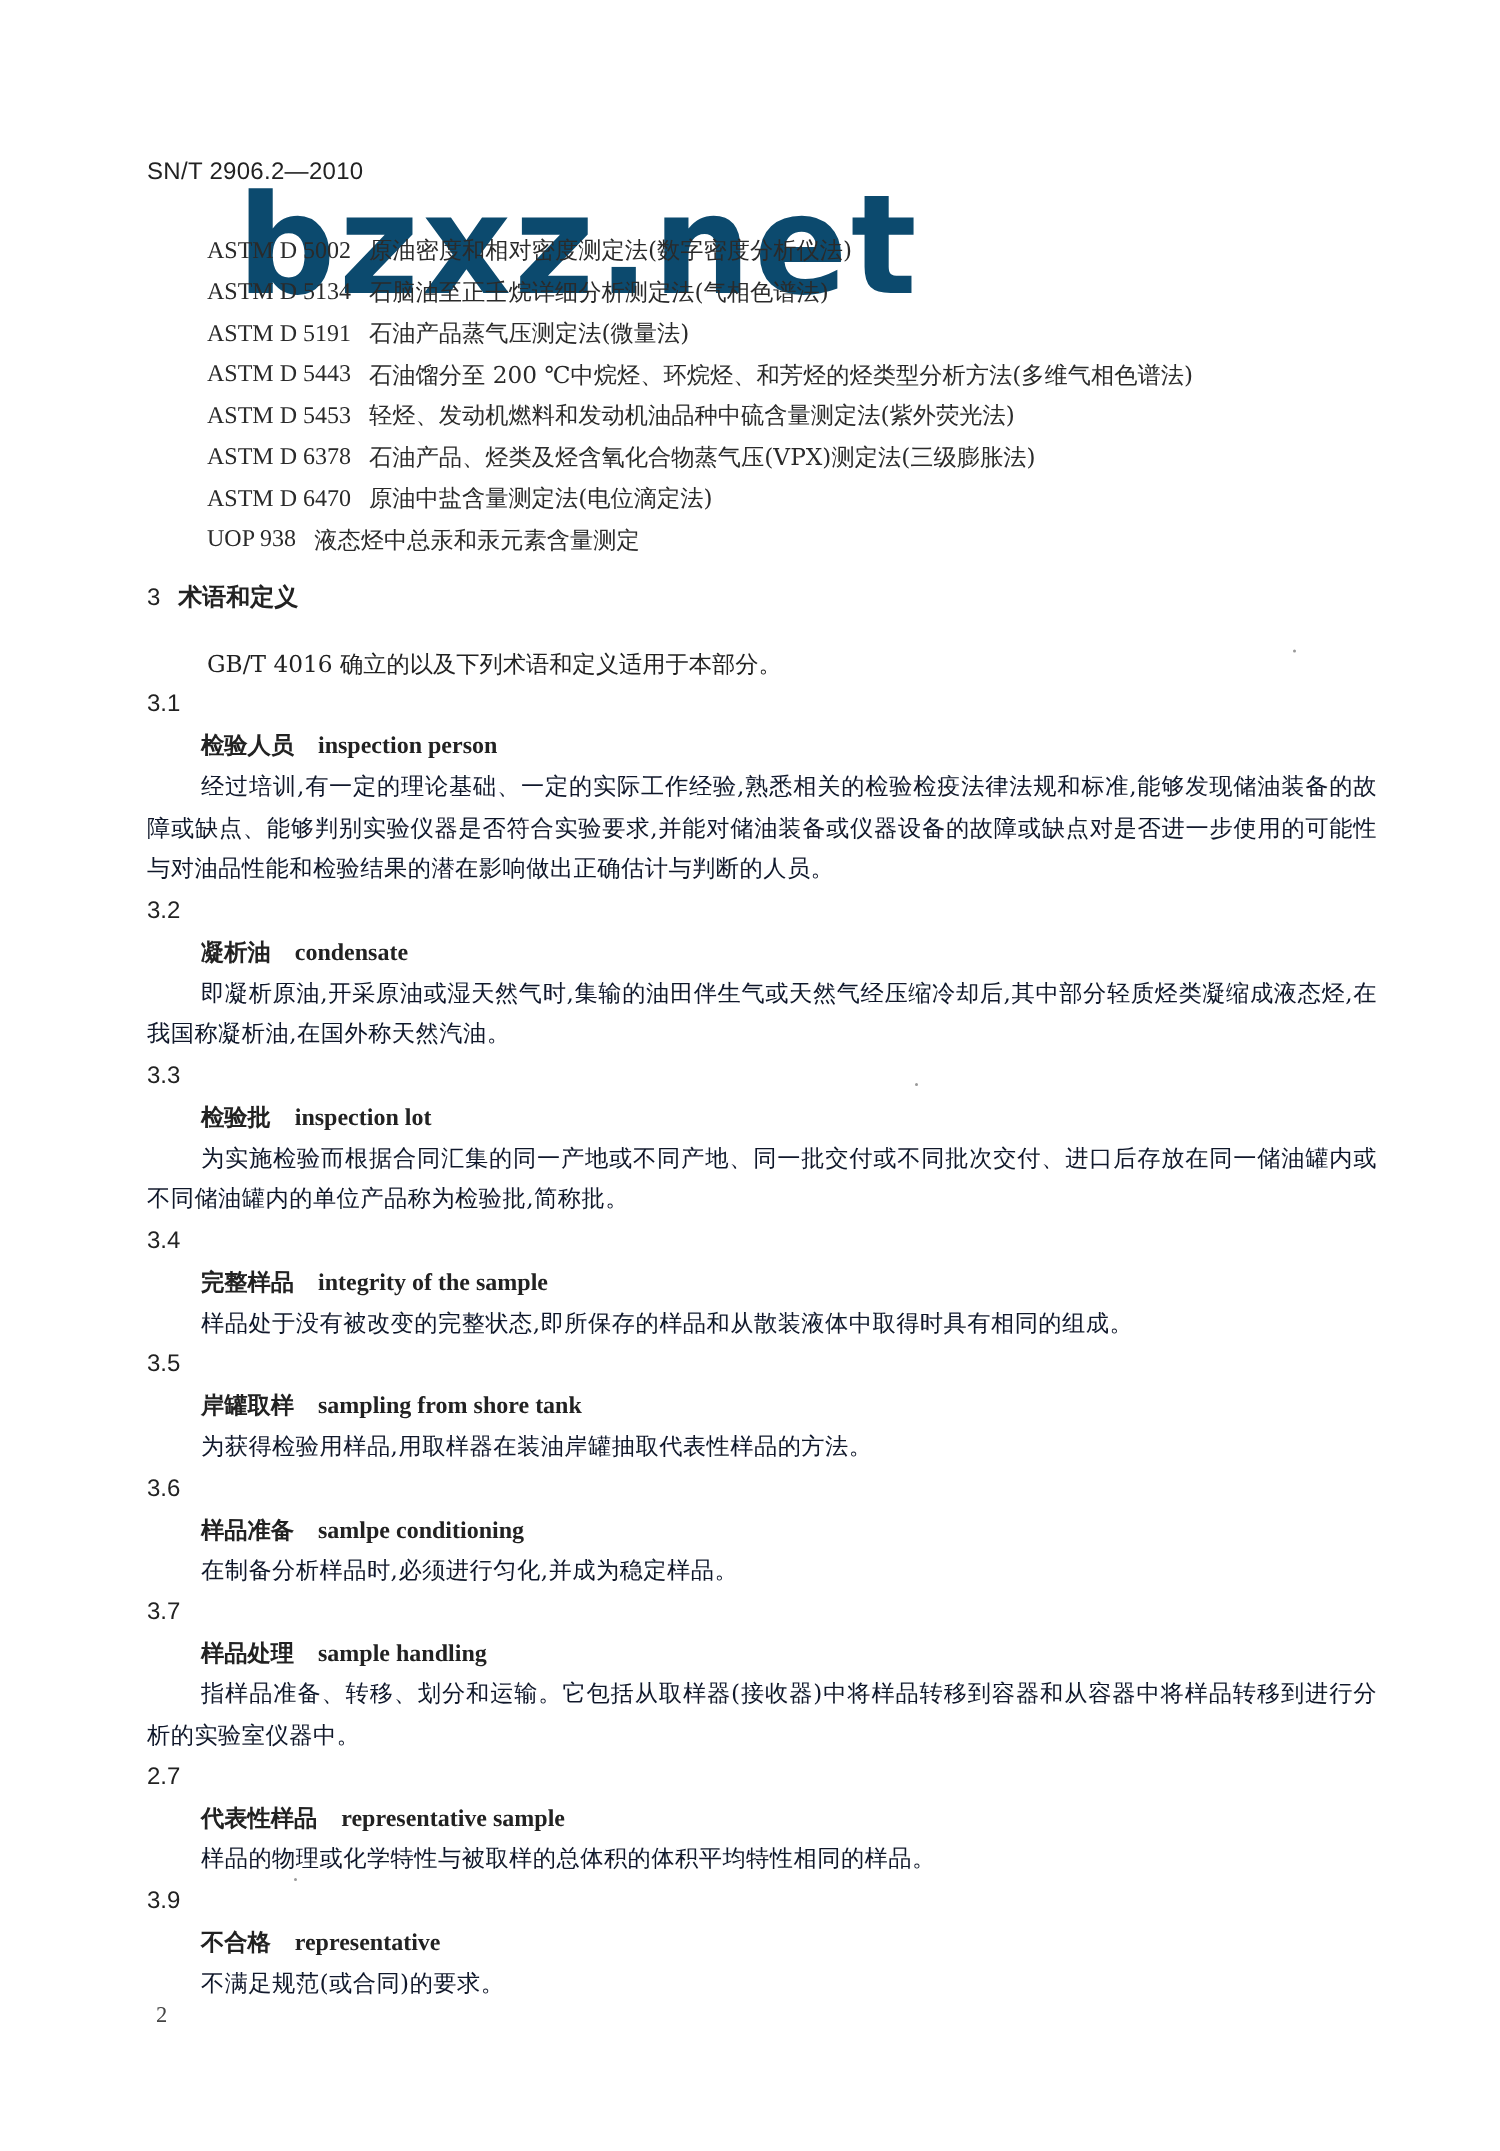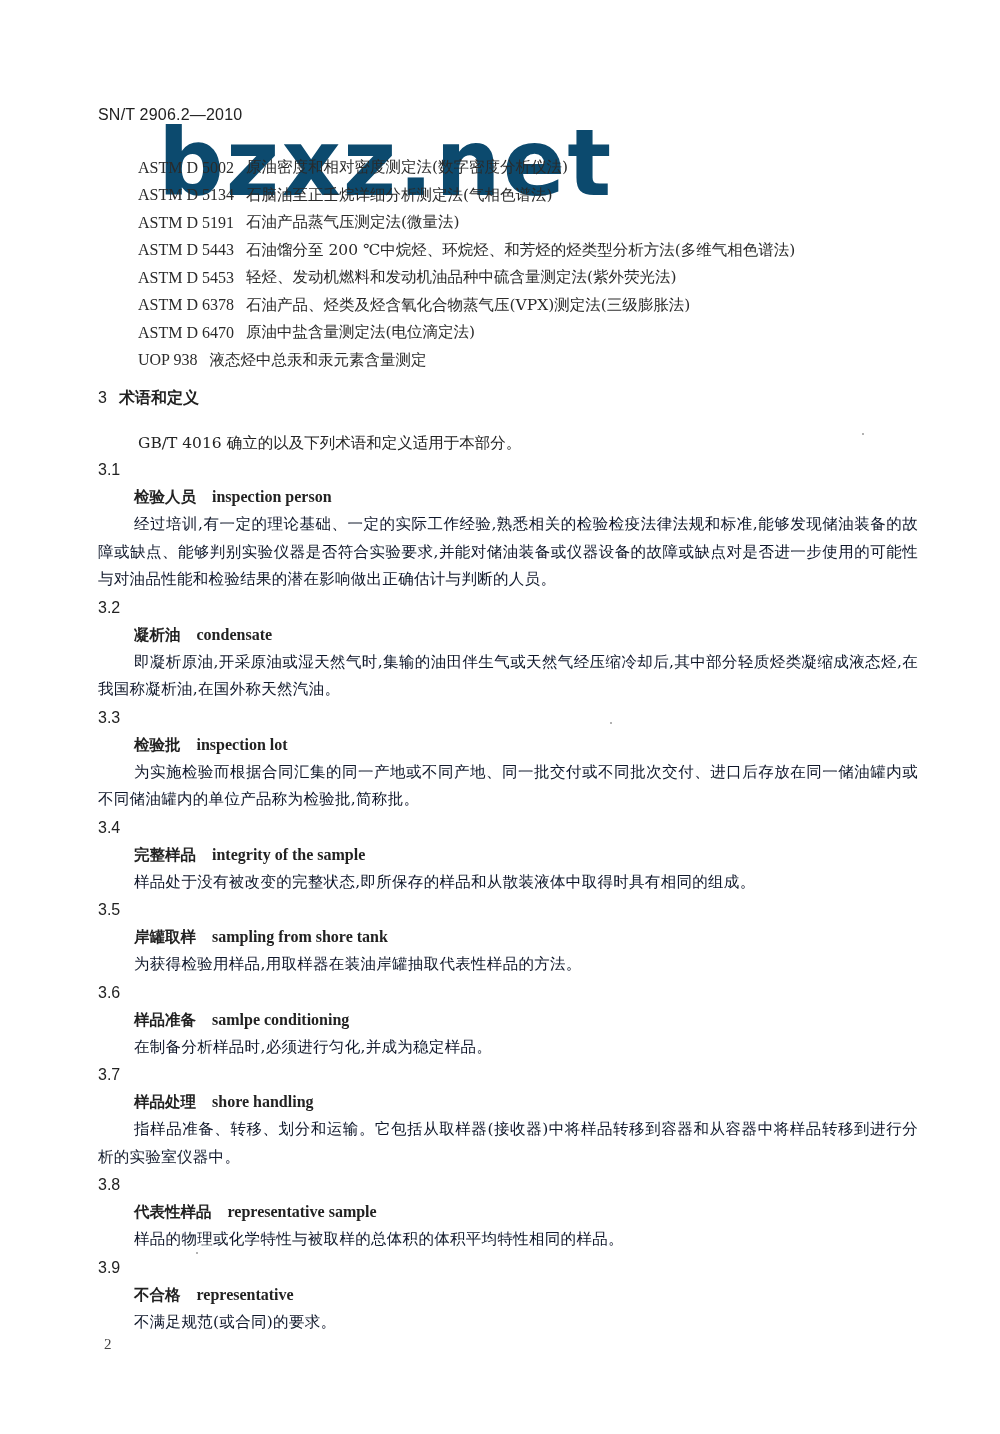--- a/index.html
+++ b/index.html
@@ -111,25 +111,25 @@
       <div class="term-head"><span class="zh">岸罐取样</span><span class="en">sampling from shore tank</span></div>
       <div class="term-def">为获得检验用样品,用取样器在装油岸罐抽取代表性样品的方法。</div>
     </div>
     <div class="term">
       <div class="term-num">3.6</div>
       <div class="term-head"><span class="zh">样品准备</span><span class="en">samlpe conditioning</span></div>
       <div class="term-def">在制备分析样品时,必须进行匀化,并成为稳定样品。</div>
     </div>
     <div class="term">
       <div class="term-num">3.7</div>
-      <div class="term-head"><span class="zh">样品处理</span><span class="en">shore handling</span></div>
+      <div class="term-head"><span class="zh">样品处理</span><span class="en">sample handling</span></div>
       <div class="term-def">指样品准备、转移、划分和运输。它包括从取样器(接收器)中将样品转移到容器和从容器中将样品转移到进行分析的实验室仪器中。</div>
     </div>
     <div class="term">
-      <div class="term-num">3.8</div>
+      <div class="term-num">2.7</div>
       <div class="term-head"><span class="zh">代表性样品</span><span class="en">representative sample</span></div>
       <div class="term-def">样品的物理或化学特性与被取样的总体积的体积平均特性相同的样品。</div>
     </div>
     <div class="term">
       <div class="term-num">3.9</div>
       <div class="term-head"><span class="zh">不合格</span><span class="en">representative</span></div>
       <div class="term-def">不满足规范(或合同)的要求。</div>
     </div>
   </div>
 

